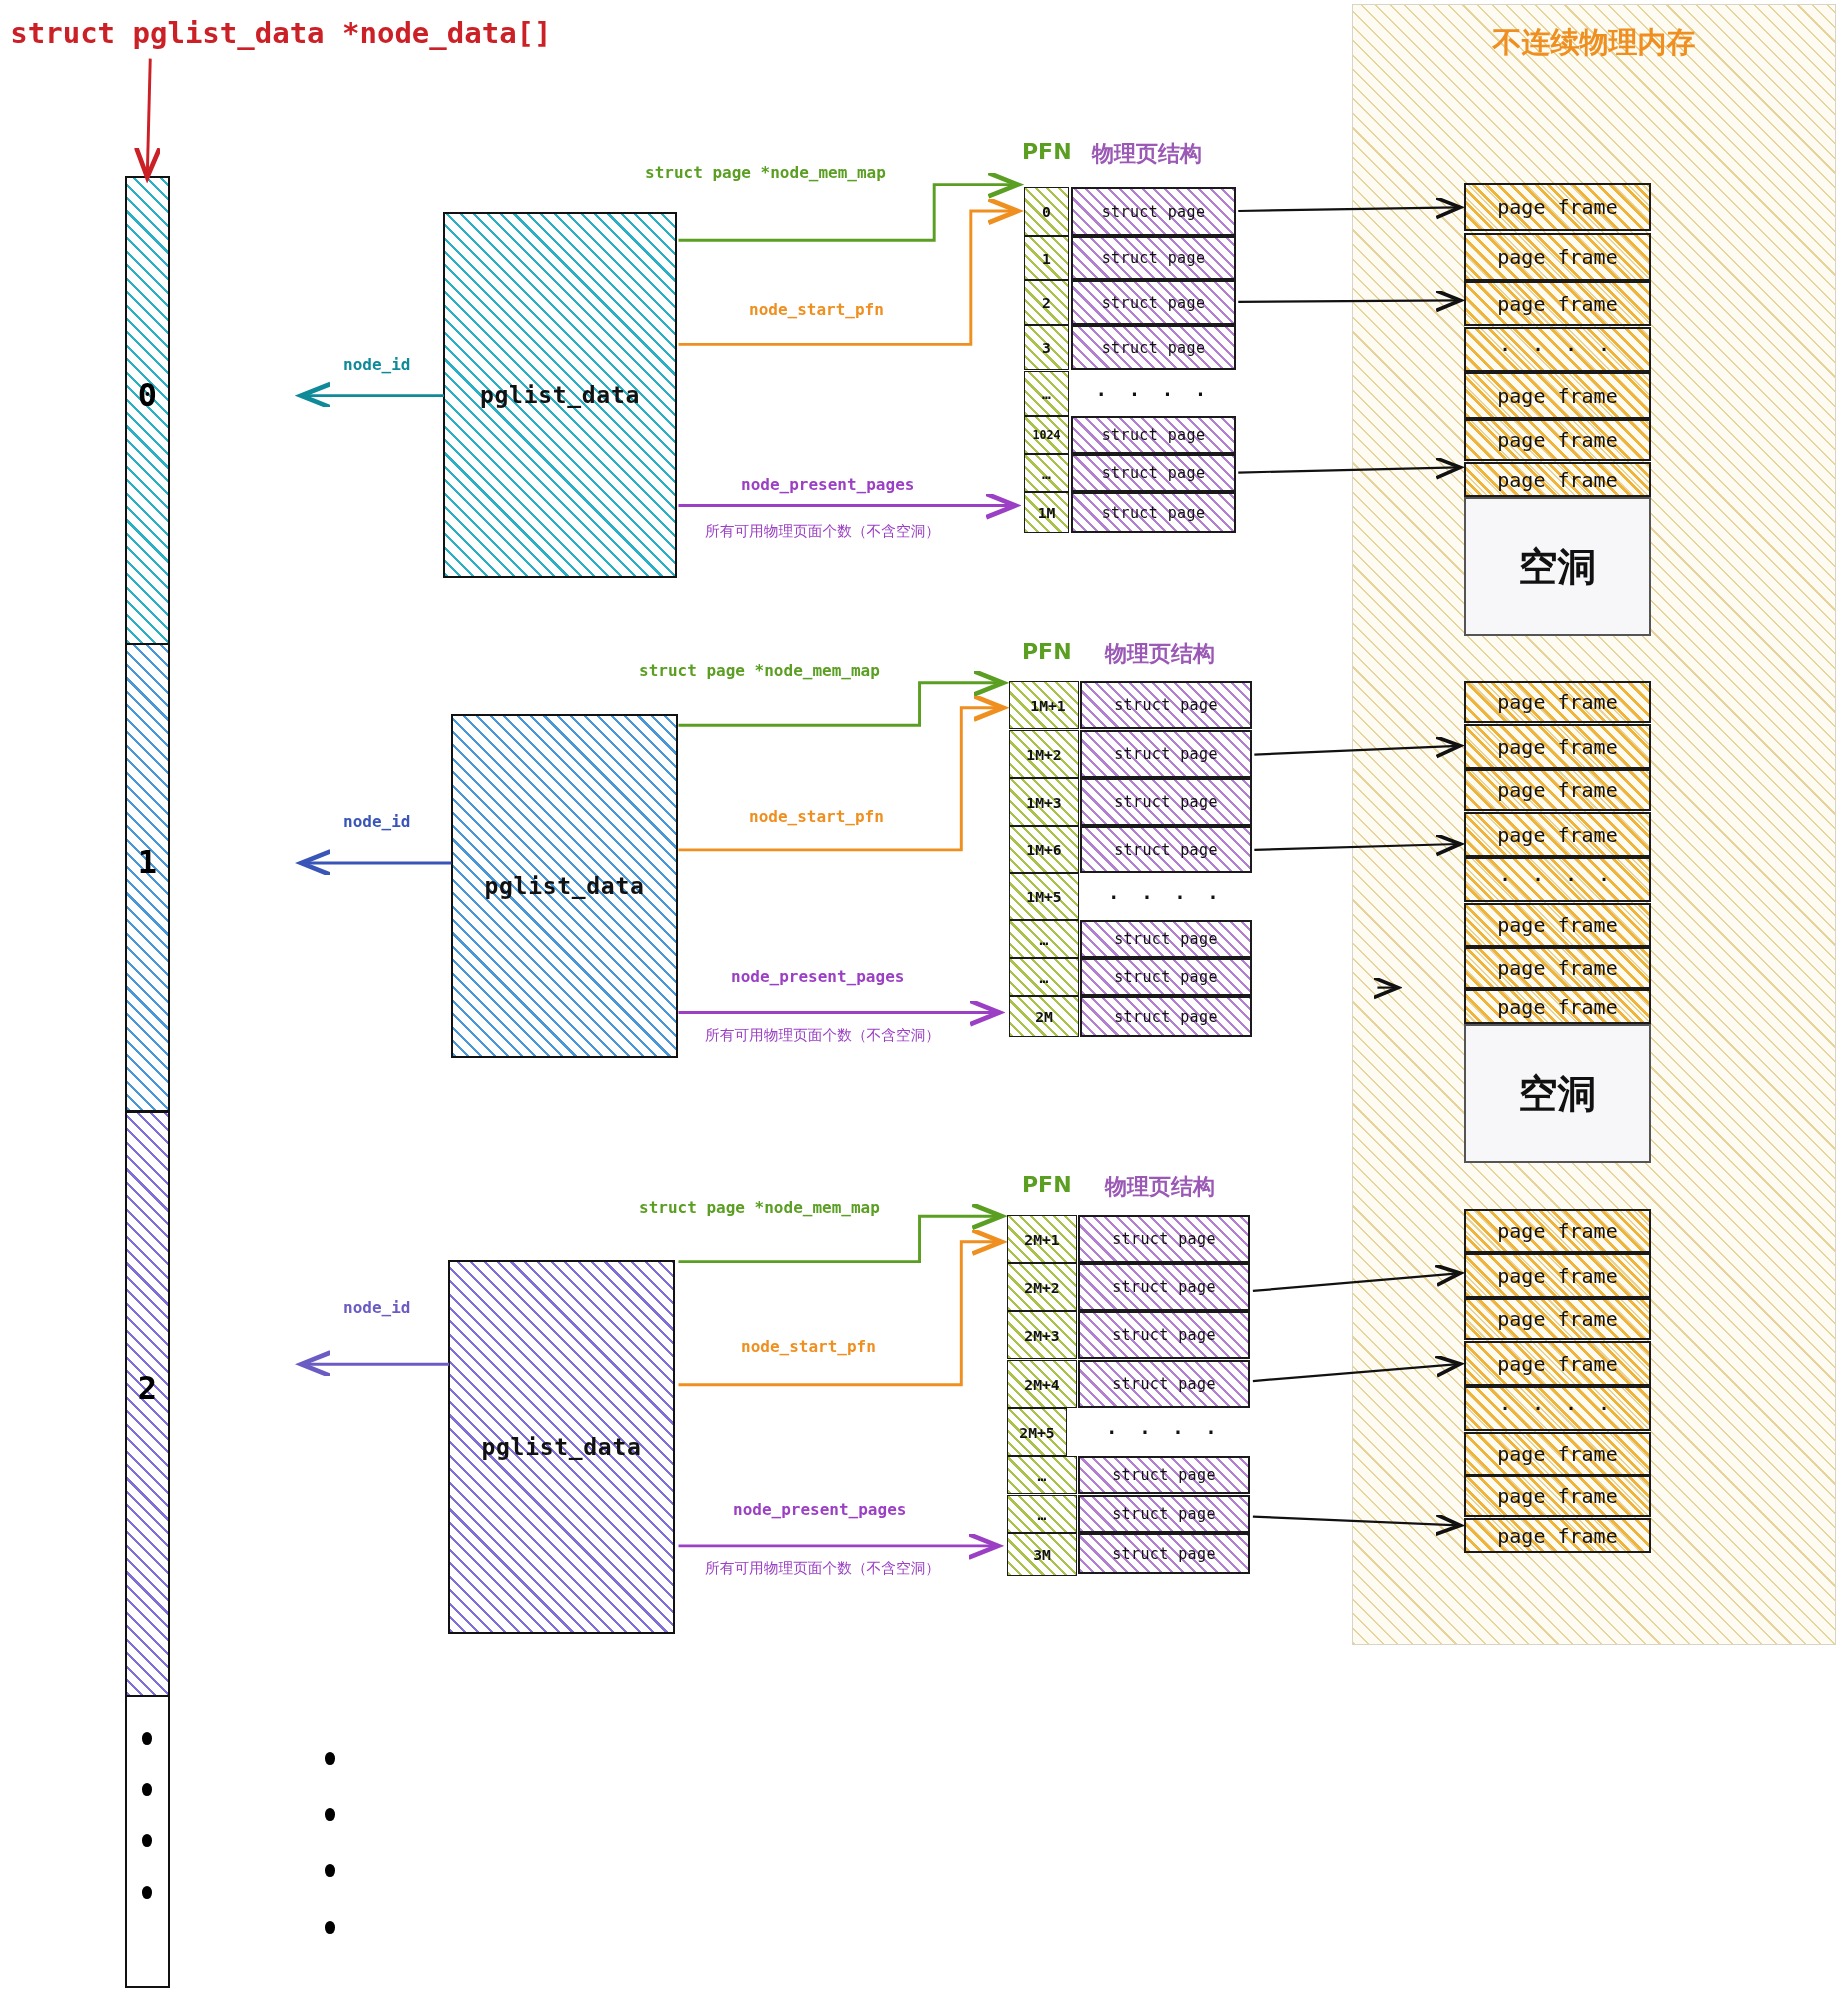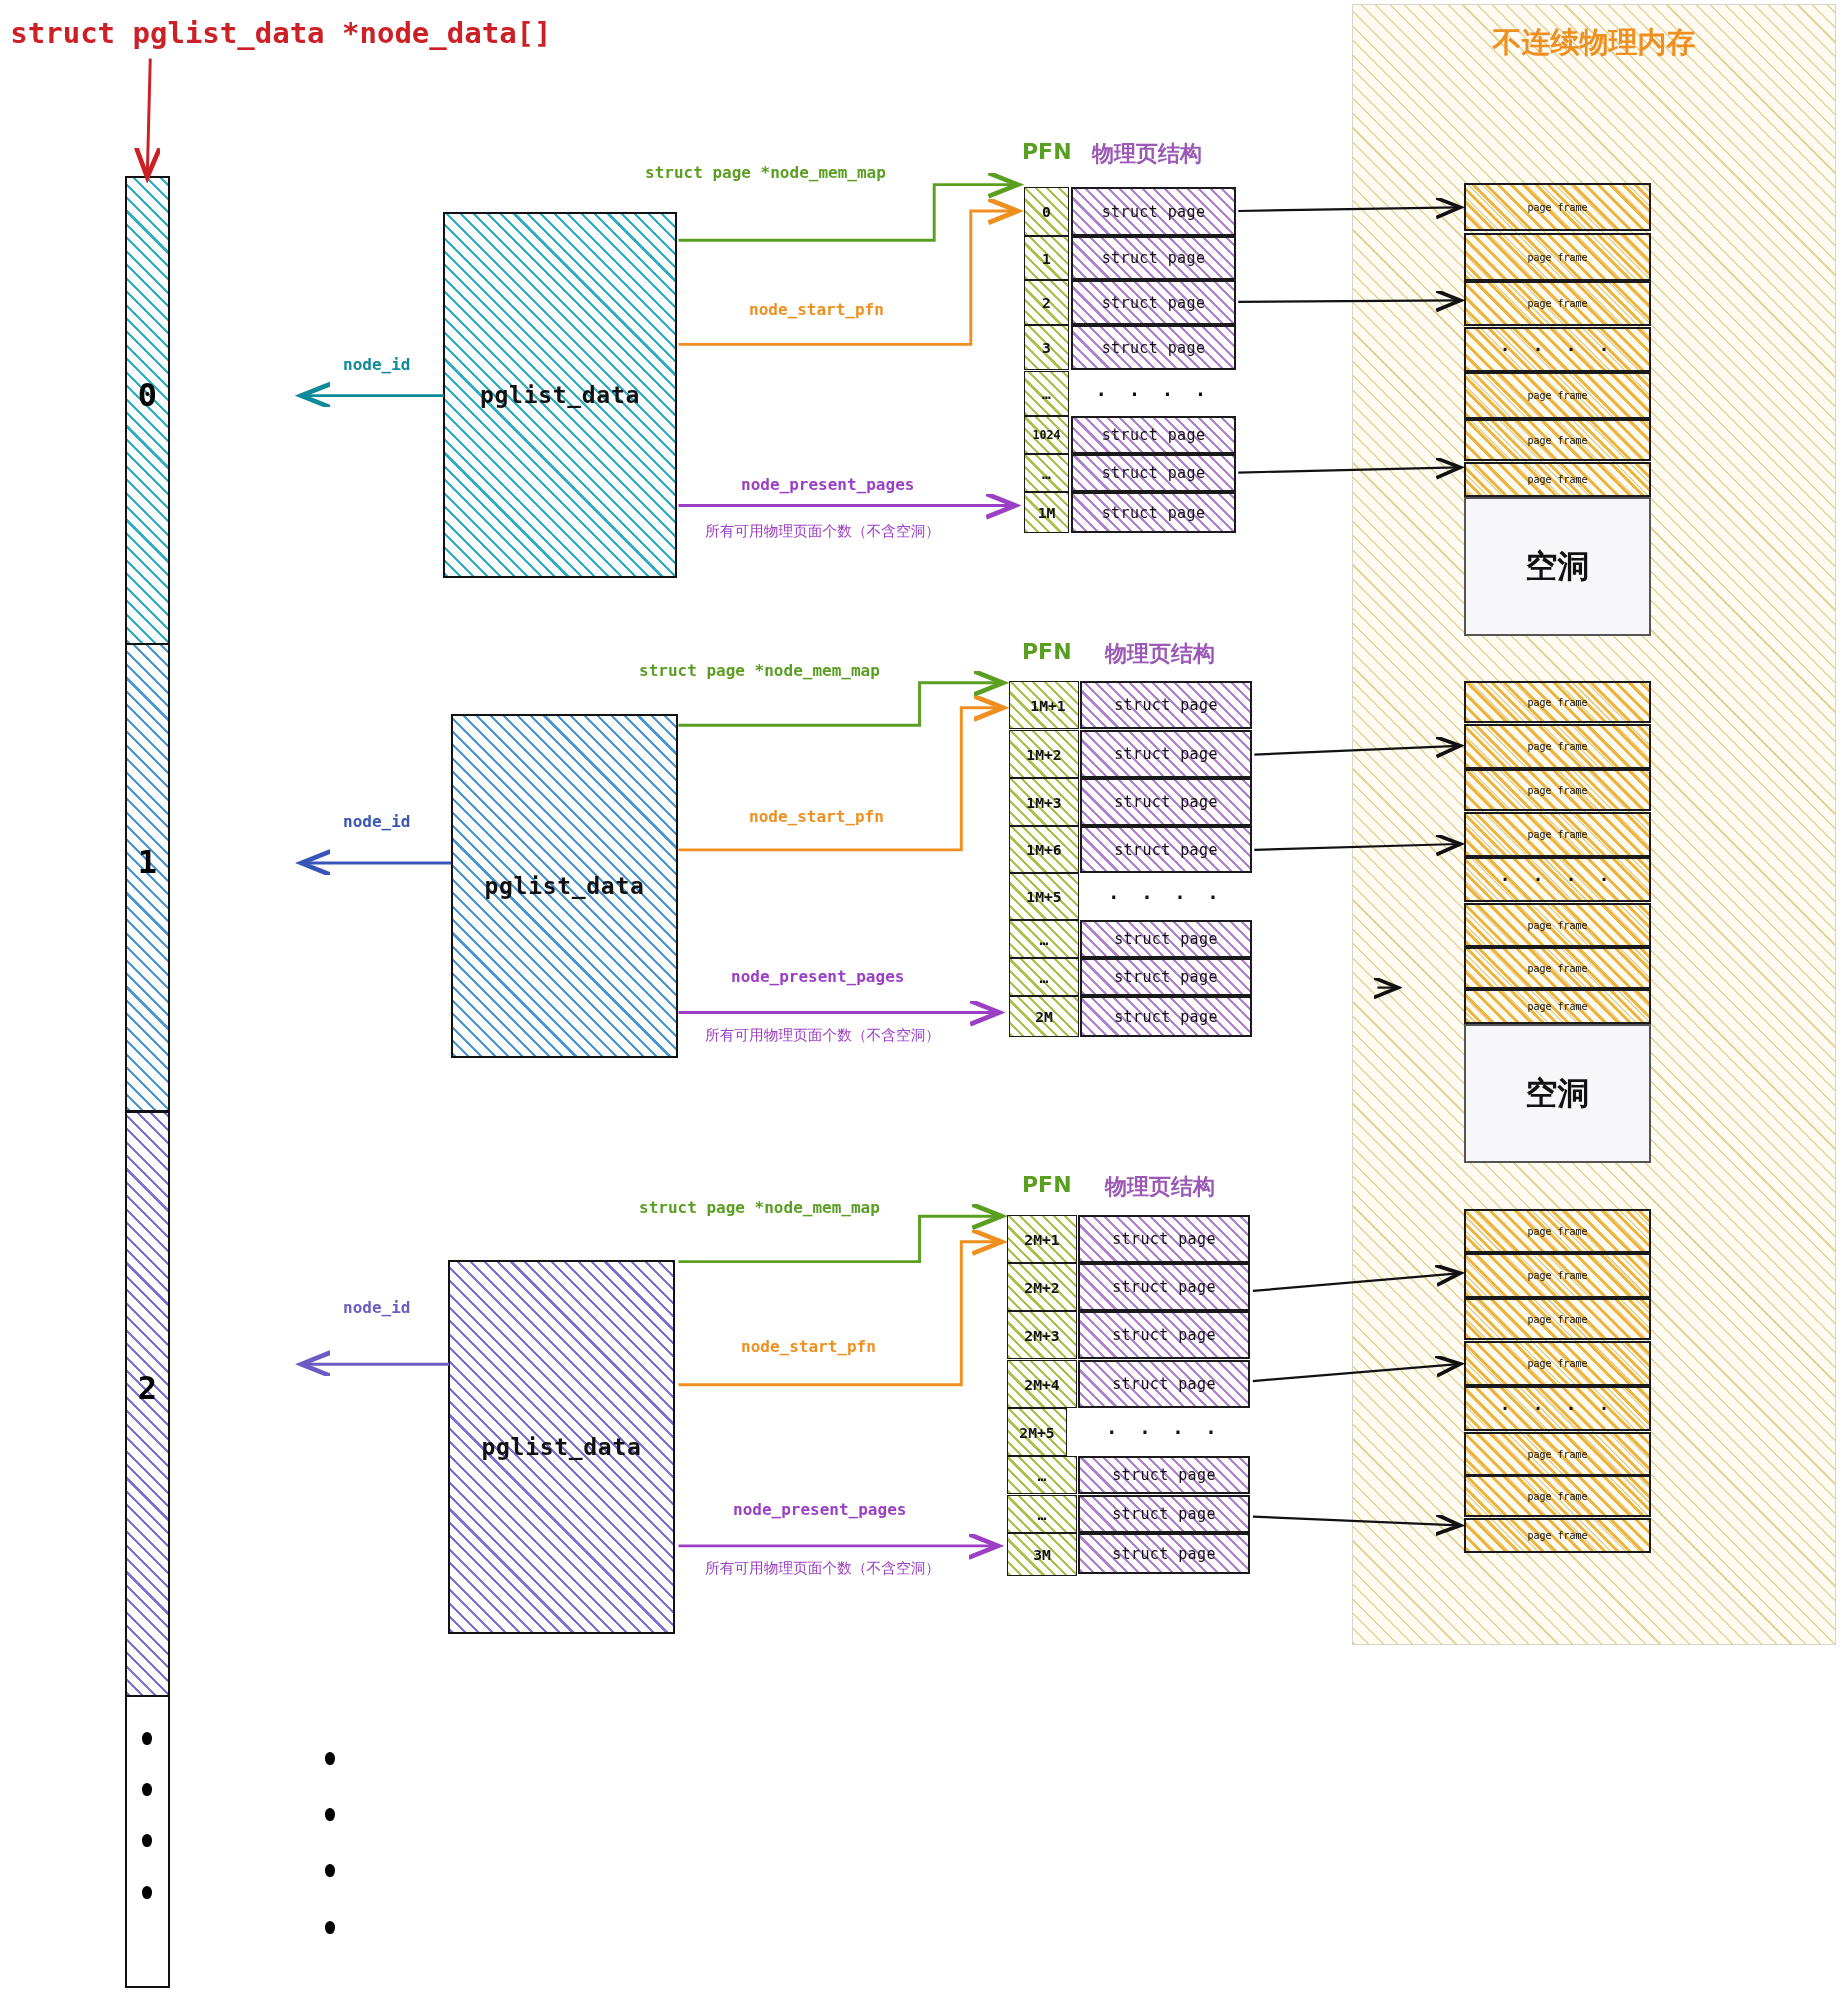--- a/index.html
+++ b/index.html
@@ -45,25 +45,25 @@
       font-family:"DejaVu Sans","Liberation Sans",sans-serif;}
 
   
   #mem-region{left:1352px;top:3.7px;width:484px;height:1641px;
       border:1.5px solid #d8d4c8;box-sizing:border-box;
       background-color:#fdfbf2;}
   .mem-title{font-size:29px;font-weight:700;color:#ef8f1f;
       font-family:"DejaVu Sans","Liberation Sans",sans-serif;text-align:center;}
   .frame{left:1464px;width:187px;box-sizing:border-box;border:2.2px solid #1a1a1a;
          display:flex;align-items:center;justify-content:center;
-         font-size:10px;color:#111;}
+         font-size:20px;color:#111;}
   .frame.dots{font-size:17.6px;letter-spacing:5.9px;font-weight:700;}
   .hole{left:1464px;width:187px;box-sizing:border-box;border:2.2px solid #555;
         display:flex;align-items:center;justify-content:center;
-        font-size:32px;font-weight:700;color:#111;
+        font-size:39px;font-weight:700;color:#111;
         font-family:"DejaVu Sans","Liberation Sans",sans-serif;background:#f7f7f9;}
 
   
   .anno{font-size:16px;font-weight:700;white-space:nowrap;
         font-family:"DejaVu Sans Mono","Liberation Mono",monospace;}
   .anno-cn{font-size:14.7px;white-space:nowrap;
         font-family:"DejaVu Sans","Liberation Sans",sans-serif;}
   .c-green{color:#5a9e22;} .c-orange{color:#ef8f1f;}
   .c-purple{color:#9b3fc4;} .c-teal{color:#0f8a99;}
   .c-blue{color:#3a55b8;} .c-violet{color:#6b5cc4;}

